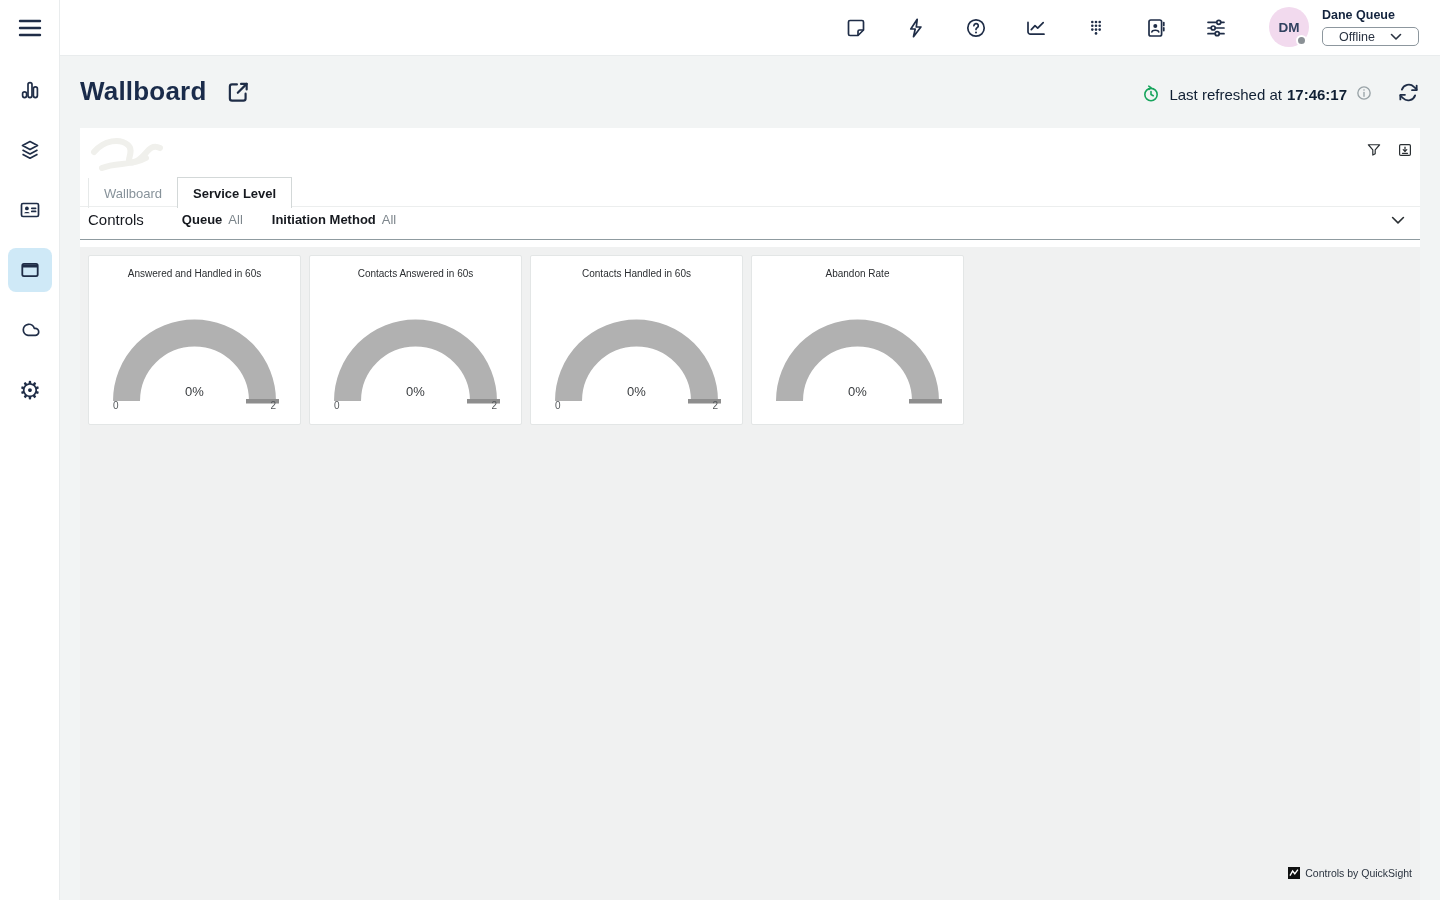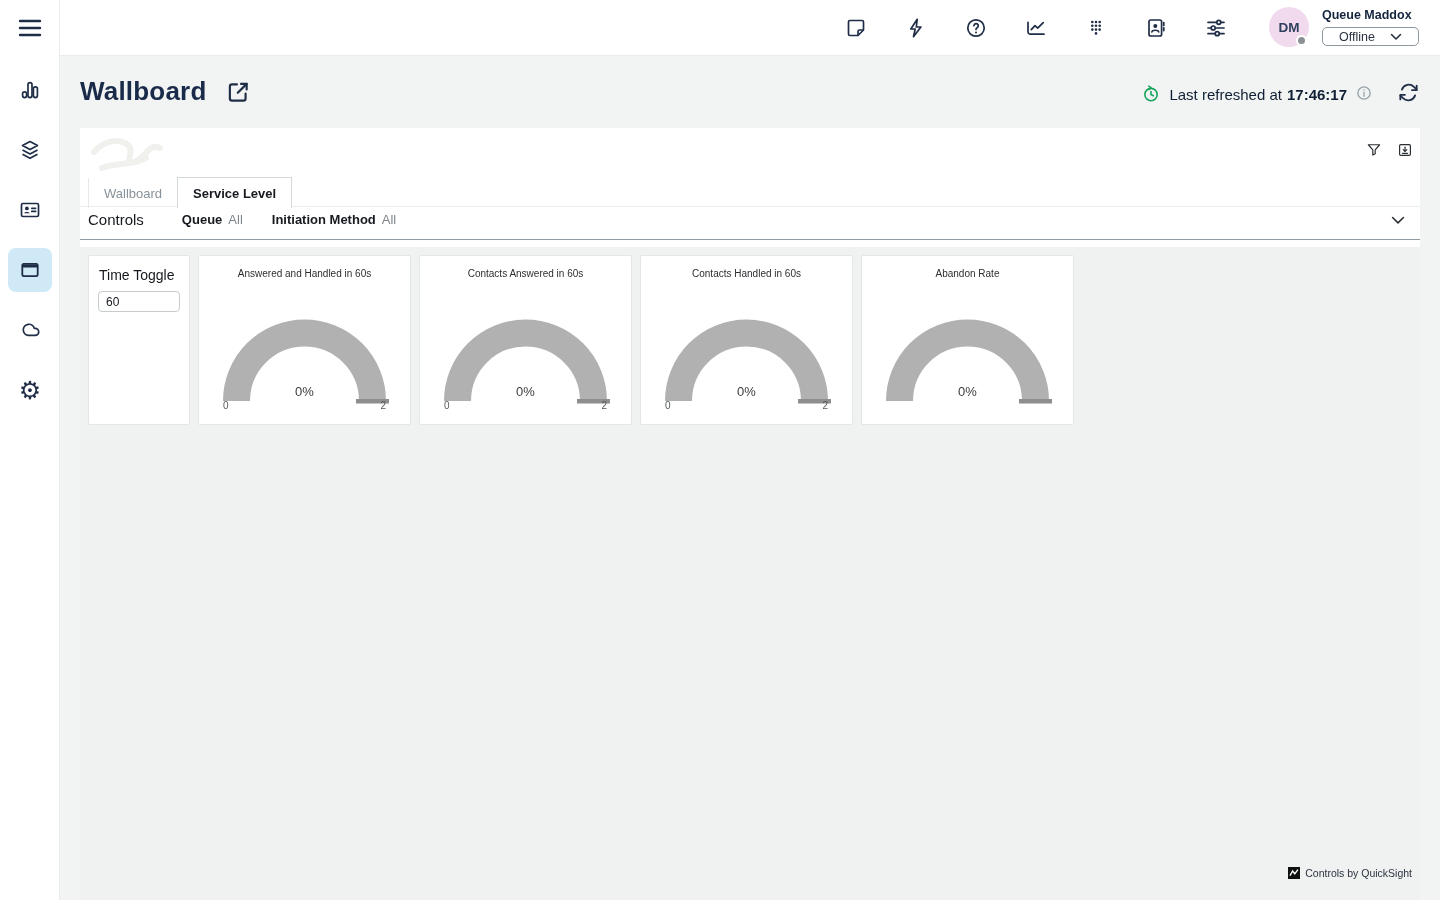--- a/index.html
+++ b/index.html
@@ -195,21 +195,21 @@
               <circle cx="9.2" cy="12" r="2"></circle>
               <circle cx="13.2" cy="17.7" r="2"></circle>
             </g>
           </svg>
       </div>
     </div>
     <div class="avatar">
         <span>DM</span>
       </div>
     <div class="status-dot"></div>
-    <div class="user-name">Queue Maddox</div>
+    <div class="user-name">Dane Queue</div>
     <div class="status-select">
       <span>Offline</span>
       <svg width="12" height="8" viewBox="0 0 12 8">
           <path d="M1.5 1.5 6 6l4.5-4.5" fill="none" stroke="#2a3342" stroke-width="1.6" stroke-linecap="round" stroke-linejoin="round"></path>
         </svg>
     </div>
   </div>
 
   <div class="content">
 
@@ -304,24 +304,20 @@
         <span class="controls-chevron">
           <svg width="20" height="20" viewBox="0 0 24 24">
               <path d="M5.5 9 12 15.5 18.5 9" fill="none" stroke="#2a2f33" stroke-width="1.9" stroke-linecap="round" stroke-linejoin="round"></path>
             </svg>
         </span>
       </div>
     </div>
 
     <div class="sheet">
       <div class="cards">
-        <div class="card time-card">
-          <div class="tt-label">Time Toggle</div>
-          <input class="tt-input" type="text" value="60" style="">
-        </div>
 
       <div class="card gauge-card">
             <div class="g-title">Answered and Handled in 60s</div>
             <svg class="g-svg" width="211" height="168" viewBox="0 0 211 168">
               <path d="M 37.5 145 A 68 68 0 0 1 173.5 145" fill="none" stroke="#B1B1B1" stroke-width="27"></path>
               <rect x="157" y="143" width="33" height="4.5" fill="#8E8E8E"></rect>
               <text class="g-val" x="105.5" y="140" text-anchor="middle">0%</text>
               <text class="g-minmax" x="24" y="153">0</text>
               <text class="g-minmax" x="187" y="153" text-anchor="end">2</text>
             </svg>

